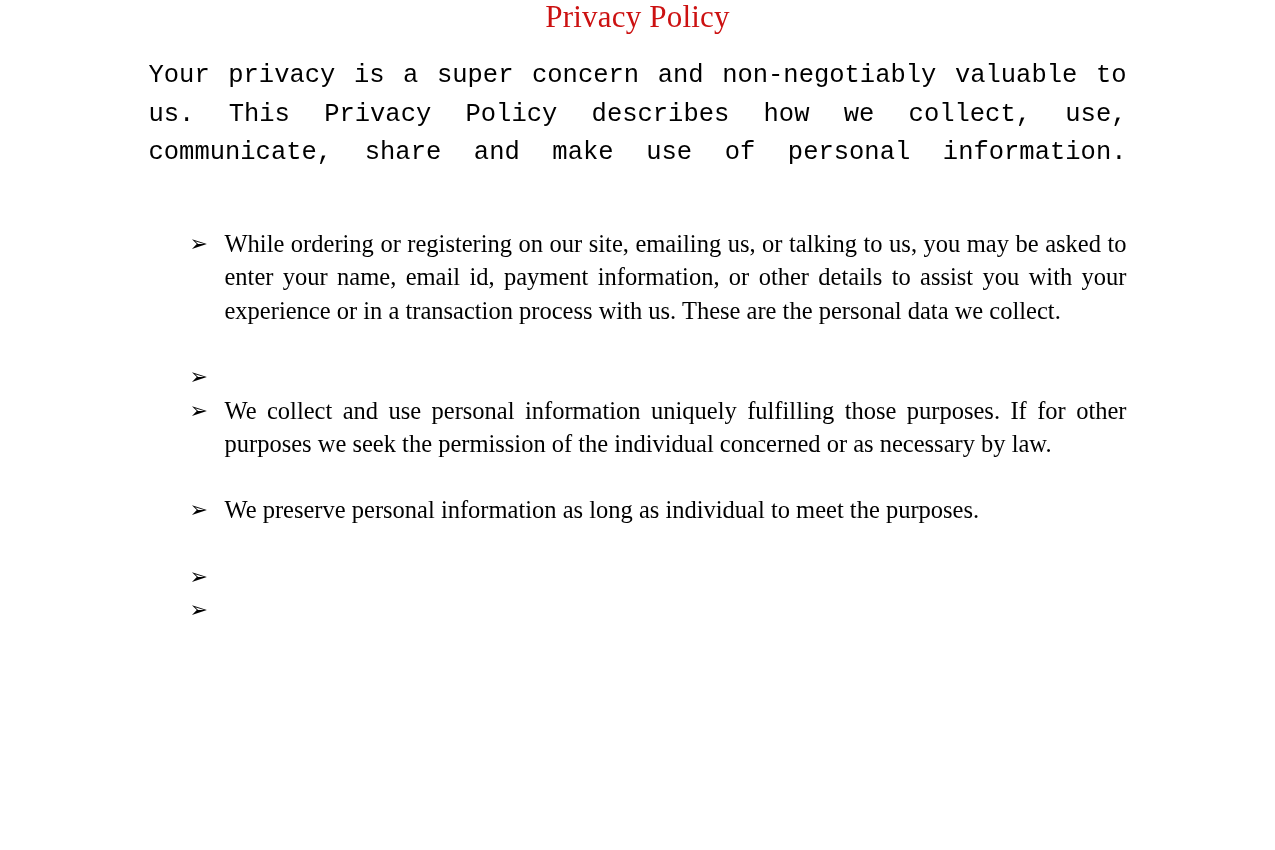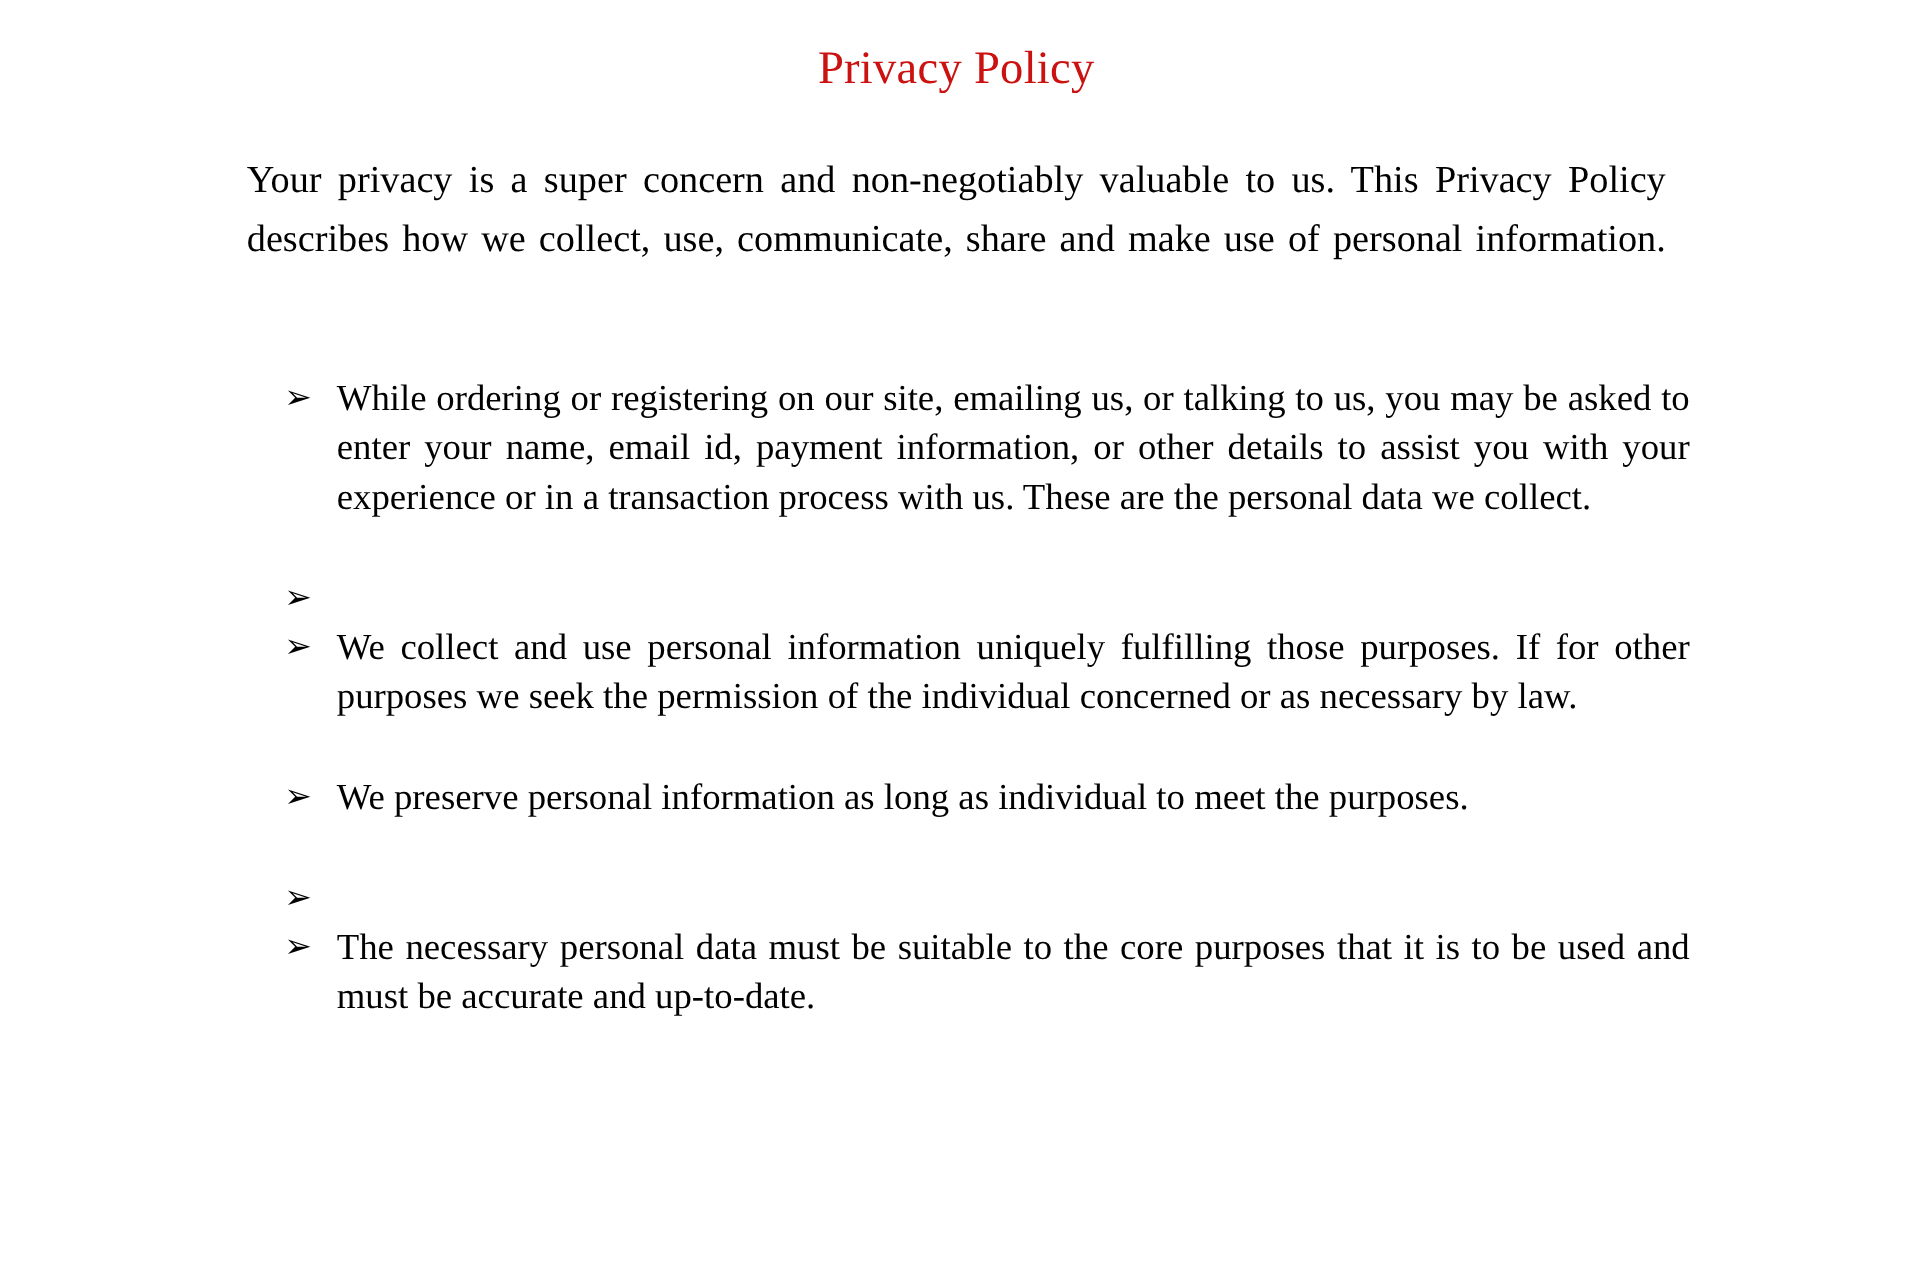--- a/index.html
+++ b/index.html
@@ -25,38 +25,38 @@
     background: #ffffff;
   }
 
   .doc-title {
     text-align: center;
     color: #cc1111;
     font-size: 31px;
     line-height: 1.1;
     font-weight: 400;
     margin: 0;
-    padding-top: 28px;
     letter-spacing: 0.2px;
   }
 
   .content {
     margin: 0 auto;
     width: 978px;          
     padding-left: 0;
   }
 
   .intro {
     text-align: justify;
     text-justify: inter-word;
     font-size: 25.5px;
     line-height: 38.5px;
-    margin: 16px;
+    margin: 0;
     padding-top: 23px;
     hyphens: none;
+    font-family: Liberation Mono, monospace;
   }
 
   .section-link {
     display: block;
     margin: 0;
     padding-top: 25px;
     font-size: 23px;
     line-height: 30px;
     color: #2f6b90;
     text-decoration: underline;
@@ -154,21 +154,20 @@
         <span class="bullet-marker">➢</span>
         <span class="bullet-text">We preserve personal information as long as individual to meet the purposes.</span>
       </li>
 
       <li class="bullet-item">
         <span class="bullet-marker">➢</span>
       </li>
 
       <li class="bullet-item">
         <span class="bullet-marker">➢</span>
-        <span class="bullet-text">The necessary personal data must be suitable to the core purposes that it is to be used and must be accurate and up-to-date.</span>
       </li>
 
     </ul>
   </div>
 
   <div class="clipped-row">
     <span class="bullet-marker">➢</span>
   </div>
 
 </div>

